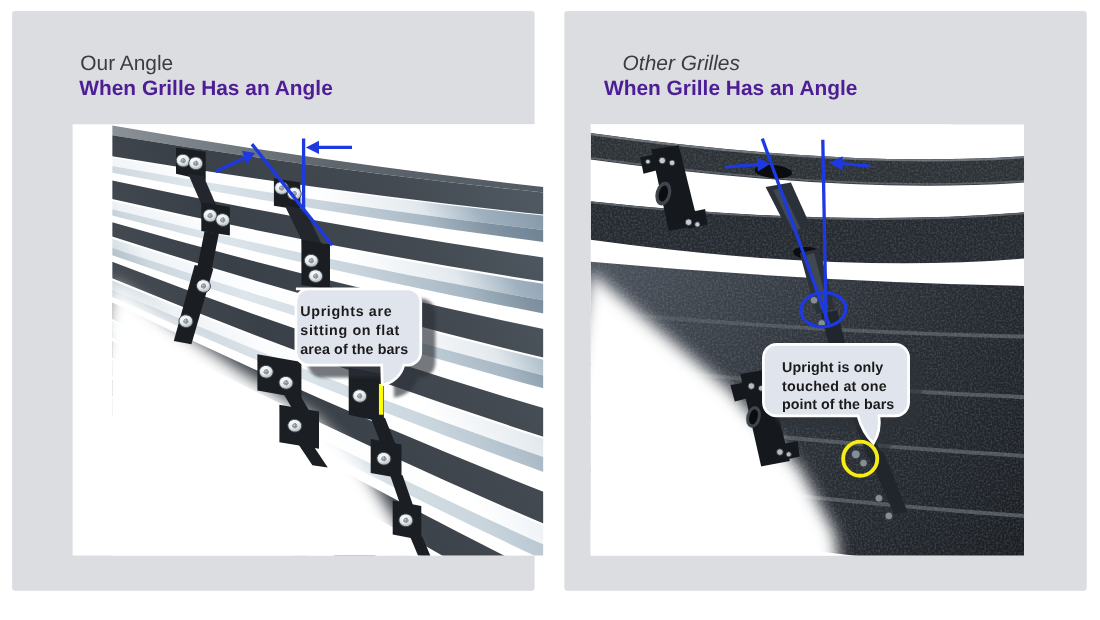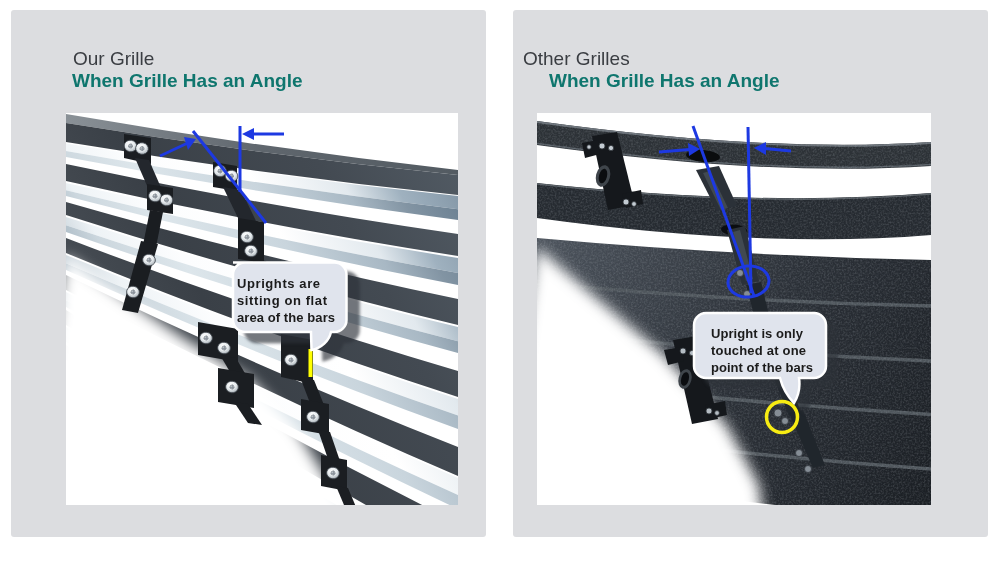--- a/index.html
+++ b/index.html
@@ -1,28 +1,28 @@
 <!DOCTYPE html>
 <html><head><meta charset="utf-8"><style>
 html,body{margin:0;padding:0;}
 body{width:1000px;height:564px;background:#ffffff;font-family:"Liberation Sans",sans-serif;overflow:hidden;position:relative;}
 .panel{position:absolute;top:10px;width:475px;height:527px;background:#dcdde0;border-radius:3px;}
 #p1{left:11px;}#p2{left:513px;}
 .t1{position:absolute;font-size:19px;color:#3a3d42;letter-spacing:0px;}
-.t2{position:absolute;font-size:19px;font-weight:bold;color:#0f766e;}
+.t2{position:absolute;font-size:19px;font-weight:bold;color:#4c1d95;}
 .imgbox{position:absolute;top:113px;width:392px;height:392px;background:#fff;}
-#ib1{left:66px;}
+#ib1{left:66px;padding-left:36px;}
 #ib2{left:537px;width:328px;}
 </style></head>
 <body>
 <div class="panel" id="p1"></div>
 <div class="panel" id="p2"></div>
-<div class="t1" style="left:73px;top:48px;">Our Grille</div>
+<div class="t1" style="left:73px;top:48px;">Our Angle</div>
 <div class="t2" style="left:72px;top:70px;">When Grille Has an Angle</div>
-<div class="t1" style="left:523px;top:48px;">Other Grilles</div>
+<div class="t1" style="left:566px;top:48px;font-style:italic;">Other Grilles</div>
 <div class="t2" style="left:549px;top:70px;">When Grille Has an Angle</div>
 
 <div class="imgbox" id="ib1">
 <svg width="392" height="392" viewBox="0 0 392 392">
 <defs>
 <linearGradient id="chrome" gradientUnits="userSpaceOnUse" x1="0" y1="350" x2="585" y2="50">
   <stop offset="0" stop-color="#8293a1"></stop>
   <stop offset="0.1" stop-color="#a9b8c3"></stop>
   <stop offset="0.2" stop-color="#eef3f6"></stop>
   <stop offset="0.3" stop-color="#fcfdfe"></stop>

